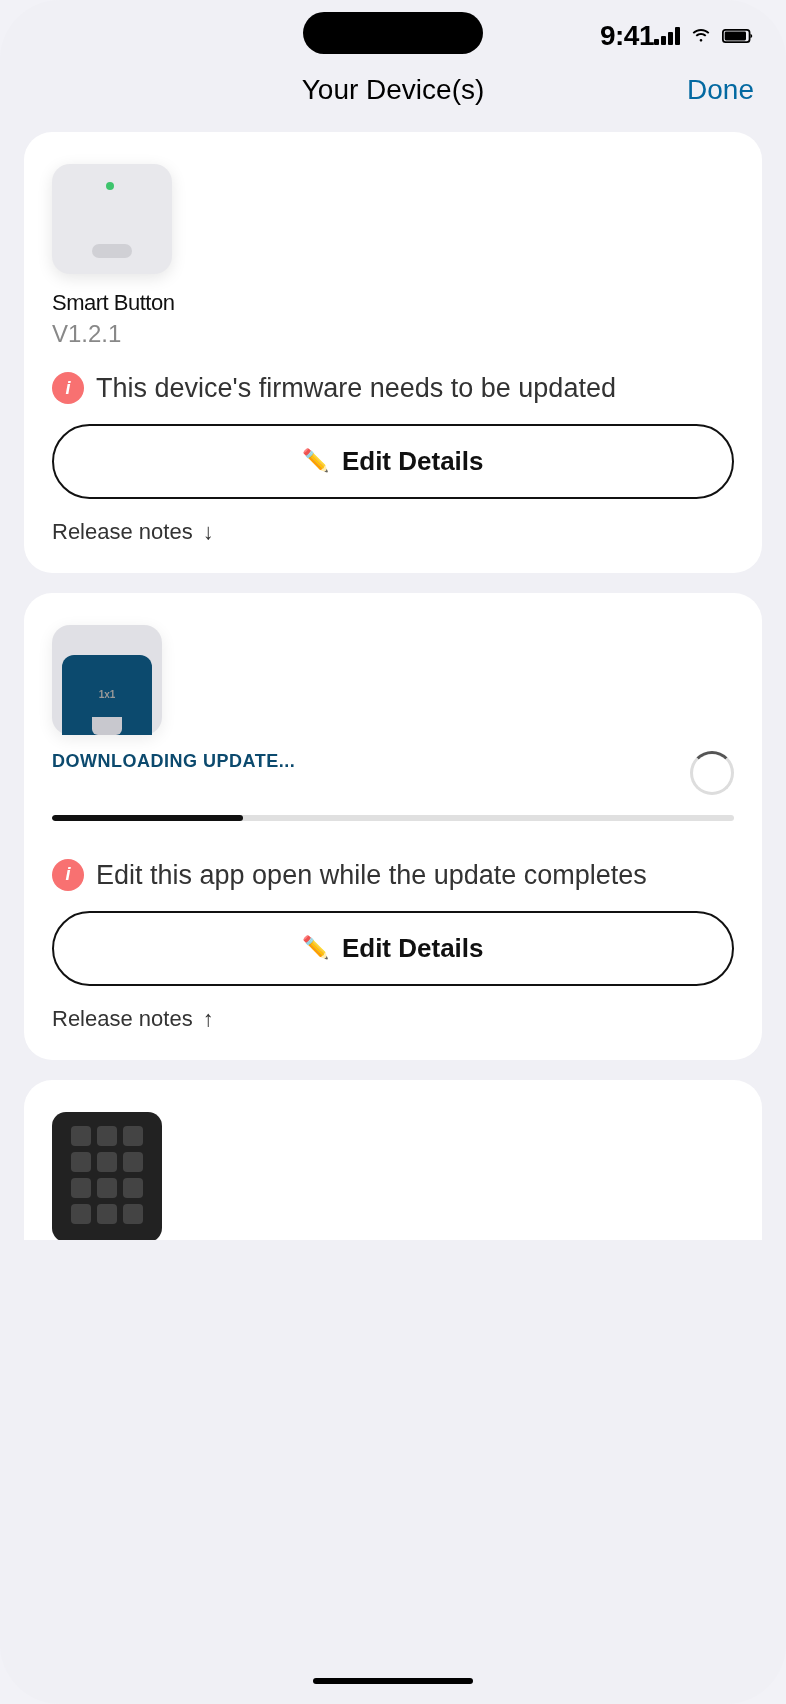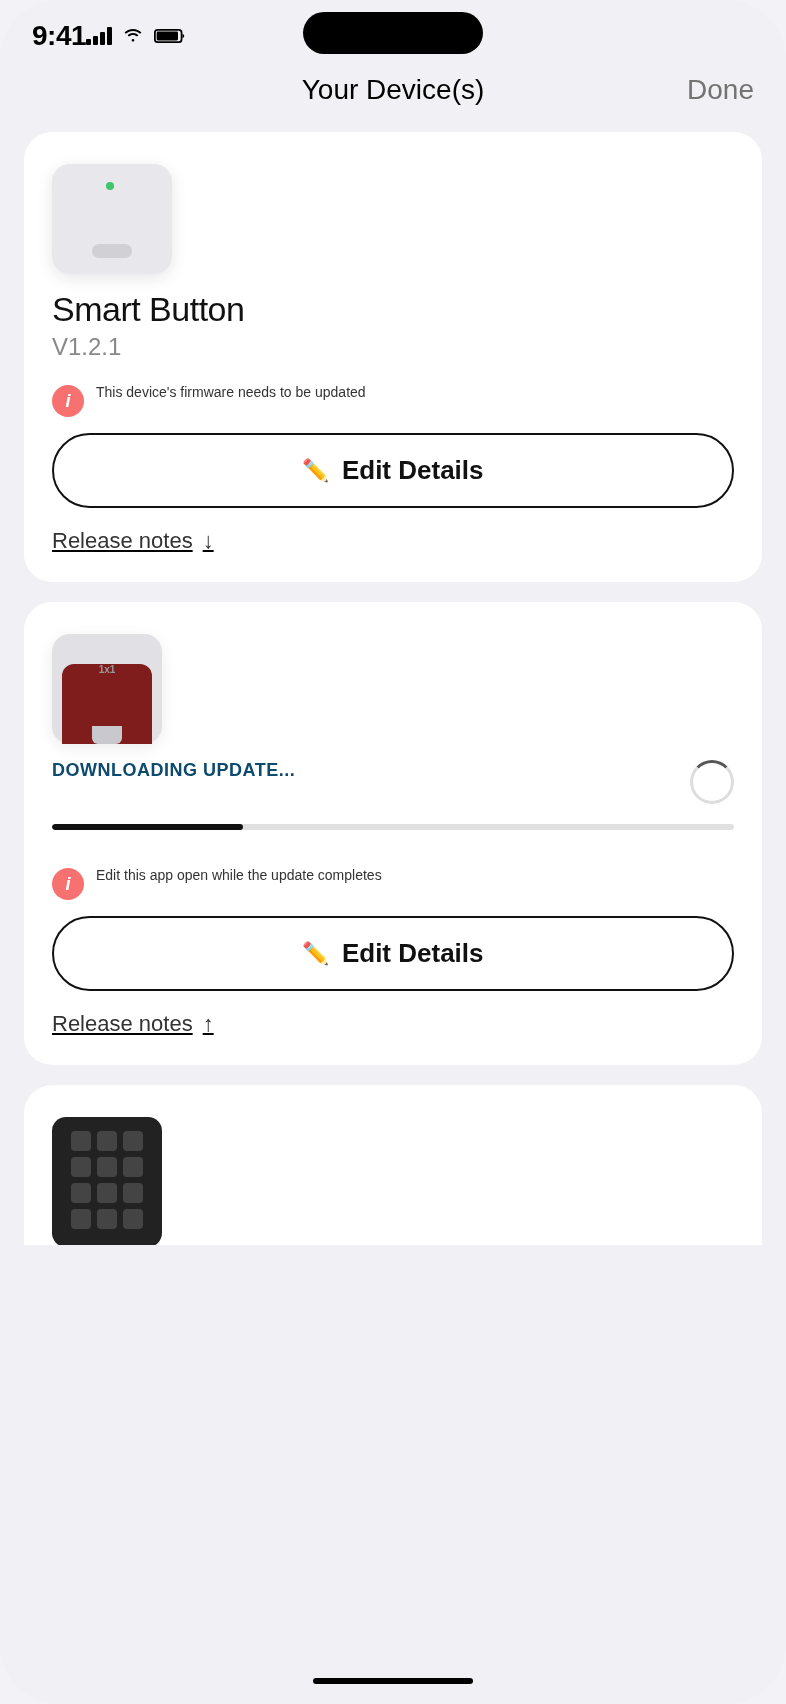--- a/index.html
+++ b/index.html
@@ -25,21 +25,21 @@
       position: relative;
       overflow: hidden;
       display: flex;
       flex-direction: column;
     }
 
     
     .status-bar {
       display: flex;
       align-items: center;
-      justify-content: flex-start;
+      justify-content: flex-end;
       padding: 16px 32px 0 32px;
       height: 56px;
     }
 
     .status-time {
       font-size: 28px;
       font-weight: 700;
       color: #000;
       letter-spacing: -0.5px;
     }
@@ -99,21 +99,21 @@
       font-weight: 500;
       color: #000;
       text-align: center;
     }
 
     .header-done {
       position: absolute;
       right: 32px;
       font-size: 28px;
       font-weight: 400;
-      color: #737373;
+      color: #0369a1;
       cursor: pointer;
     }
 
     
     .scroll-content {
       flex: 1;
       padding: 16px 24px 40px 24px;
       display: flex;
       flex-direction: column;
       gap: 20px;
@@ -181,25 +181,25 @@
       display: flex;
       align-items: flex-end;
       justify-content: center;
       box-shadow: 0 4px 16px rgba(0,0,0,0.08);
       overflow: visible;
     }
 
     .sensor-body {
       width: 90px;
       height: 80px;
-      background: #7f1d1d;
+      background: #0c4a6e;
       border-radius: 12px 12px 0 0;
       position: relative;
       display: flex;
-      align-items: flex-start;
+      align-items: center;
       justify-content: center;
     }
 
     .sensor-stand {
       position: absolute;
       bottom: 0;
       left: 50%;
       transform: translateX(-50%);
       width: 30px;
       height: 18px;
@@ -221,21 +221,21 @@
       margin-bottom: 6px;
     }
 
     .device-name-block {
       display: flex;
       flex-direction: column;
       gap: 4px;
     }
 
     .device-name {
-      font-size: 34px;
+      font-size: 22px;
       font-weight: 500;
       color: #111;
       letter-spacing: -0.5px;
     }
 
     .device-version {
       font-size: 24px;
       color: #888;
     }
 
@@ -296,21 +296,21 @@
     }
 
     .warning-icon span {
       color: #fff;
       font-size: 18px;
       font-weight: 800;
       font-style: italic;
     }
 
     .warning-text {
-      font-size: 14px;
+      font-size: 27px;
       color: #333;
       line-height: 1.4;
     }
 
     
     .progress-bar-container {
       width: 100%;
       height: 6px;
       background: #e0e0e0;
       border-radius: 4px;
@@ -345,21 +345,20 @@
       font-size: 22px;
     }
 
     
     .release-notes-row {
       display: flex;
       align-items: center;
       gap: 10px;
       margin-top: 20px;
       cursor: pointer;
-      text-decoration: underline;
     }
 
     .release-notes-text {
       font-size: 22px;
       color: #333;
     }
 
     .release-notes-arrow {
       font-size: 22px;
       color: #333;

